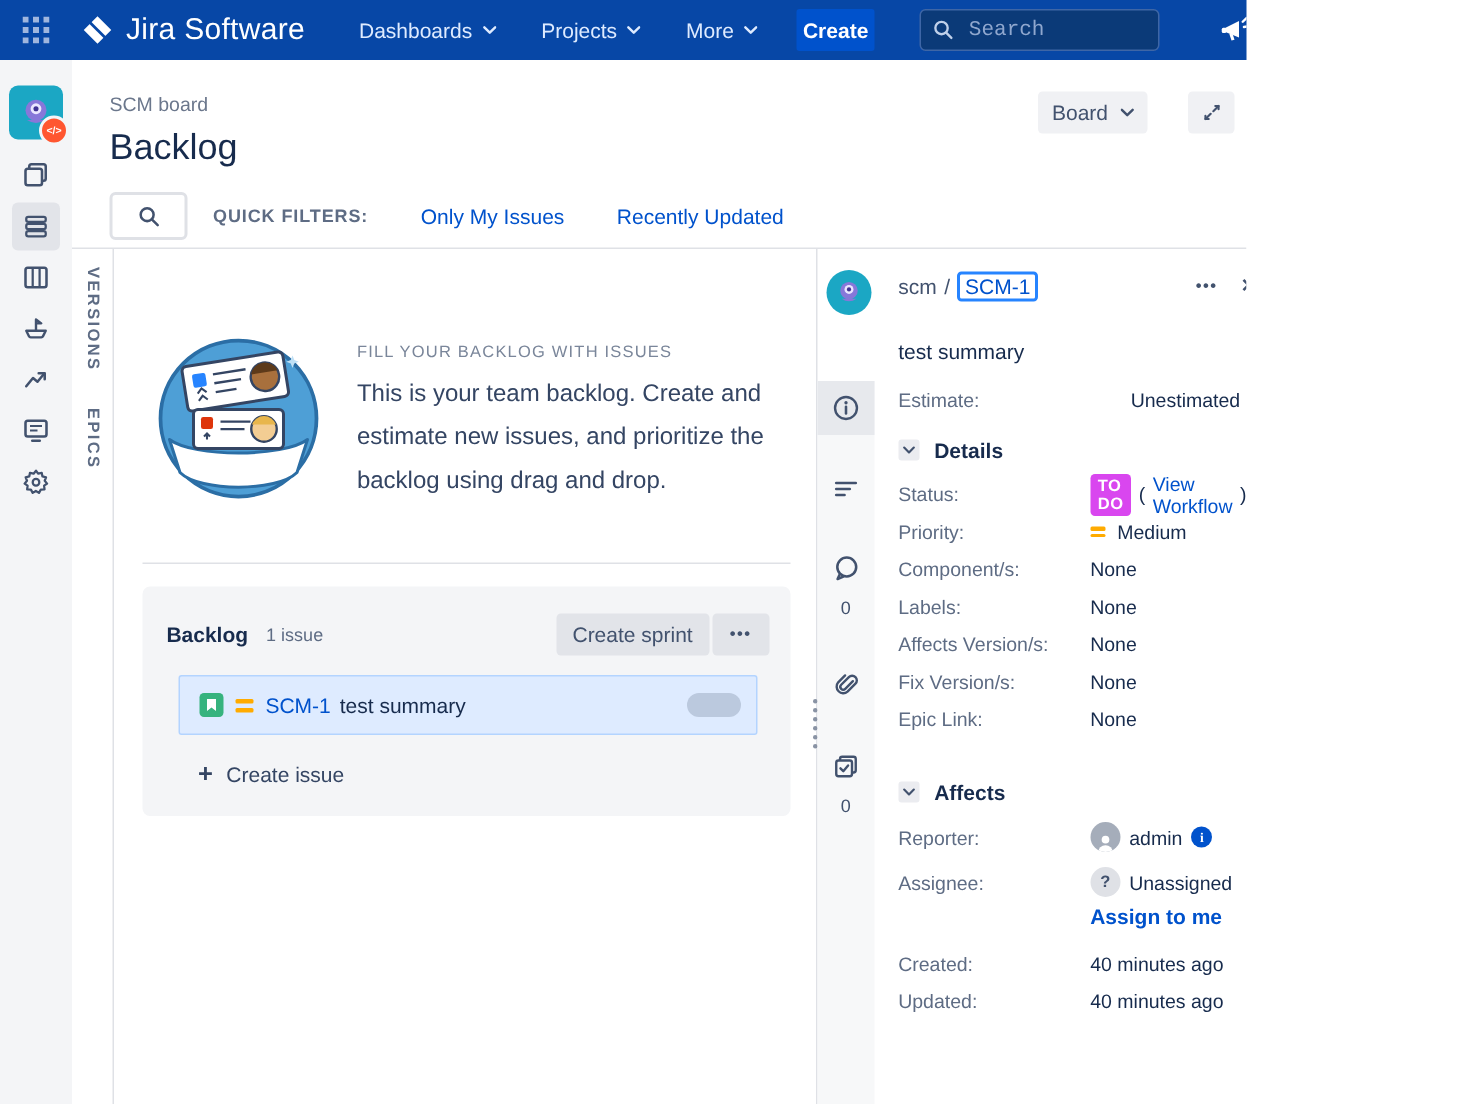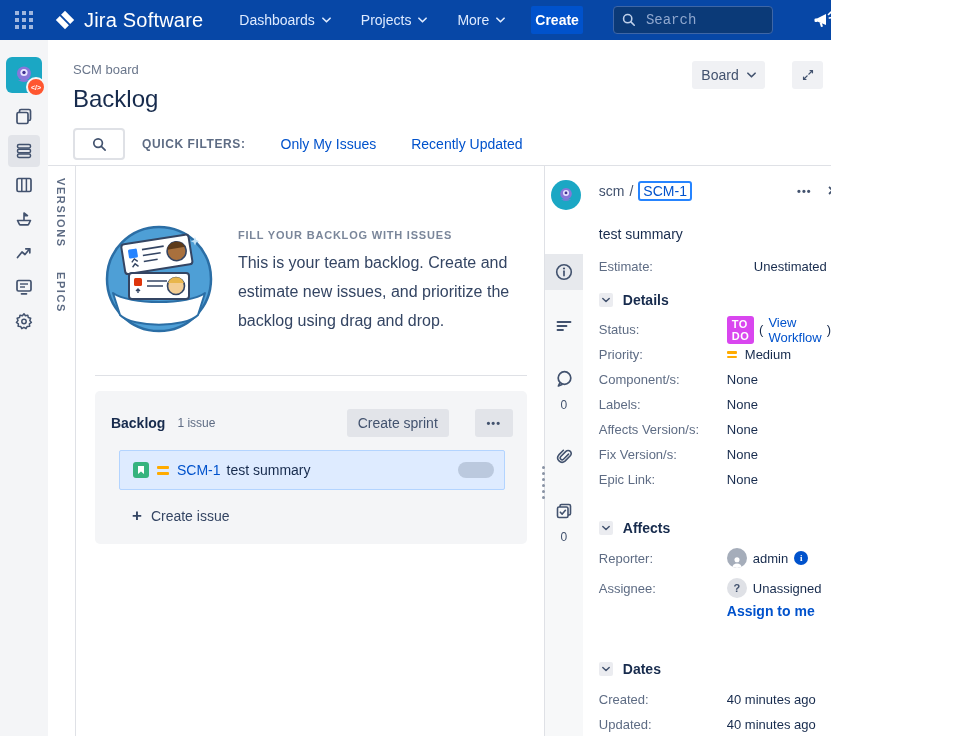--- a/index.html
+++ b/index.html
@@ -46,29 +46,29 @@
   
   .workspace{position:absolute;top:165px;left:48px;right:0;bottom:0;border-top:1px solid #DFE1E6;display:flex;background:#fff;}
   .side-strip{width:28px;border-right:1px solid #DFE1E6;box-sizing:border-box;display:flex;flex-direction:column;align-items:center;padding-top:12px;}
   .vlabel{writing-mode:vertical-rl;font-size:11px;font-weight:700;color:#5E6C84;letter-spacing:1.6px;cursor:pointer;}
   .vlabel+.vlabel{margin-top:24px;}
 
   .main-col{width:469px;box-sizing:border-box;}
   .empty-wrap{display:flex;margin:57px 0 0 27px;}
   .illustration{width:112px;height:112px;flex:none;}
   .empty-text{margin-left:23px;width:305px;margin-top:6px;}
-  .empty-heading{font-size:11px;font-weight:700;color:#7A869A;letter-spacing:.8px;}
+  .empty-heading{font-size:11px;font-weight:400;color:#7A869A;letter-spacing:.8px;}
   .empty-body{font-size:16px;color:#344563;line-height:29px;margin-top:7px;}
   .mc-divider{border:none;border-top:1px solid #DFE1E6;margin:40px 17px 0 19px;}
 
   .backlog-panel{margin:15px 17px 0 19px;background:#F4F5F7;border-radius:5px;padding:18px 14px 20px 16px;box-sizing:border-box;}
   .bp-header{display:flex;align-items:center;}
   .bp-title{font-size:14px;font-weight:700;color:#172B4D;}
   .bp-count{font-size:12px;color:#5E6C84;margin-left:12px;}
-  .bp-actions{margin-left:auto;display:flex;gap:26px;align-items:center;}
+  .bp-actions{margin-left:auto;display:flex;gap:2px;align-items:center;}
   .bp-btn{height:28px;background:#E2E4E9;border:none;border-radius:3px;color:#42526E;font-size:14px;font-family:inherit;cursor:pointer;padding:0 11px;}
   .bp-more{width:38px;letter-spacing:1px;font-weight:700;font-size:11px;}
   .issue-row{margin:13px 8px 0 8px;height:38px;background:#DEEBFF;border:1px solid #B3D4FF;border-radius:2px;display:flex;align-items:center;padding:0 10px 0 13px;cursor:pointer;}
   .type-icon{width:16px;height:16px;border-radius:3px;background:#36B37E;display:flex;align-items:center;justify-content:center;flex:none;}
   .prio-icon{margin-left:8px;flex:none;display:flex;flex-direction:column;gap:3px;}
   .prio-icon i{display:block;width:12px;height:3px;border-radius:1px;background:#FFAB00;}
   .issue-key{margin-left:8px;font-size:14px;color:#0052CC;cursor:pointer;}
   .issue-summary{margin-left:6px;font-size:14px;color:#172B4D;}
   .est-pill{margin-left:auto;width:36px;height:16px;border-radius:8px;background:#BBC9DE;cursor:pointer;}
   .create-issue{margin:17px 0 0 21px;display:flex;align-items:center;gap:9px;color:#344563;font-size:14px;cursor:pointer;}
@@ -516,28 +516,20 @@
         </div>
         <div class="p-row p-row2">
           <span class="p-label">Assignee:</span>
           <span class="p-value">
             <span class="q-avatar">?</span>
             <span>Unassigned</span>
           </span>
         </div>
         <a class="assign-link" style="display:block;">Assign to me</a>
 
-        <div class="sec-header dates-header">
-          <button class="sec-toggle">
-            <svg width="8" height="6" viewBox="0 0 10 6">
-                <polyline points="1,1 5,5 9,1" fill="none" stroke="#42526E" stroke-width="1.8" stroke-linecap="round" stroke-linejoin="round"></polyline>
-              </svg>
-          </button>
-          <span class="sec-title">Dates</span>
-        </div>
         <div class="d-row d-row-first">
           <span class="d-label">Created:</span>
           <span class="d-value">40 minutes ago</span>
         </div>
         <div class="d-row">
           <span class="d-label">Updated:</span>
           <span class="d-value">40 minutes ago</span>
         </div>
       </div>
     </div>

